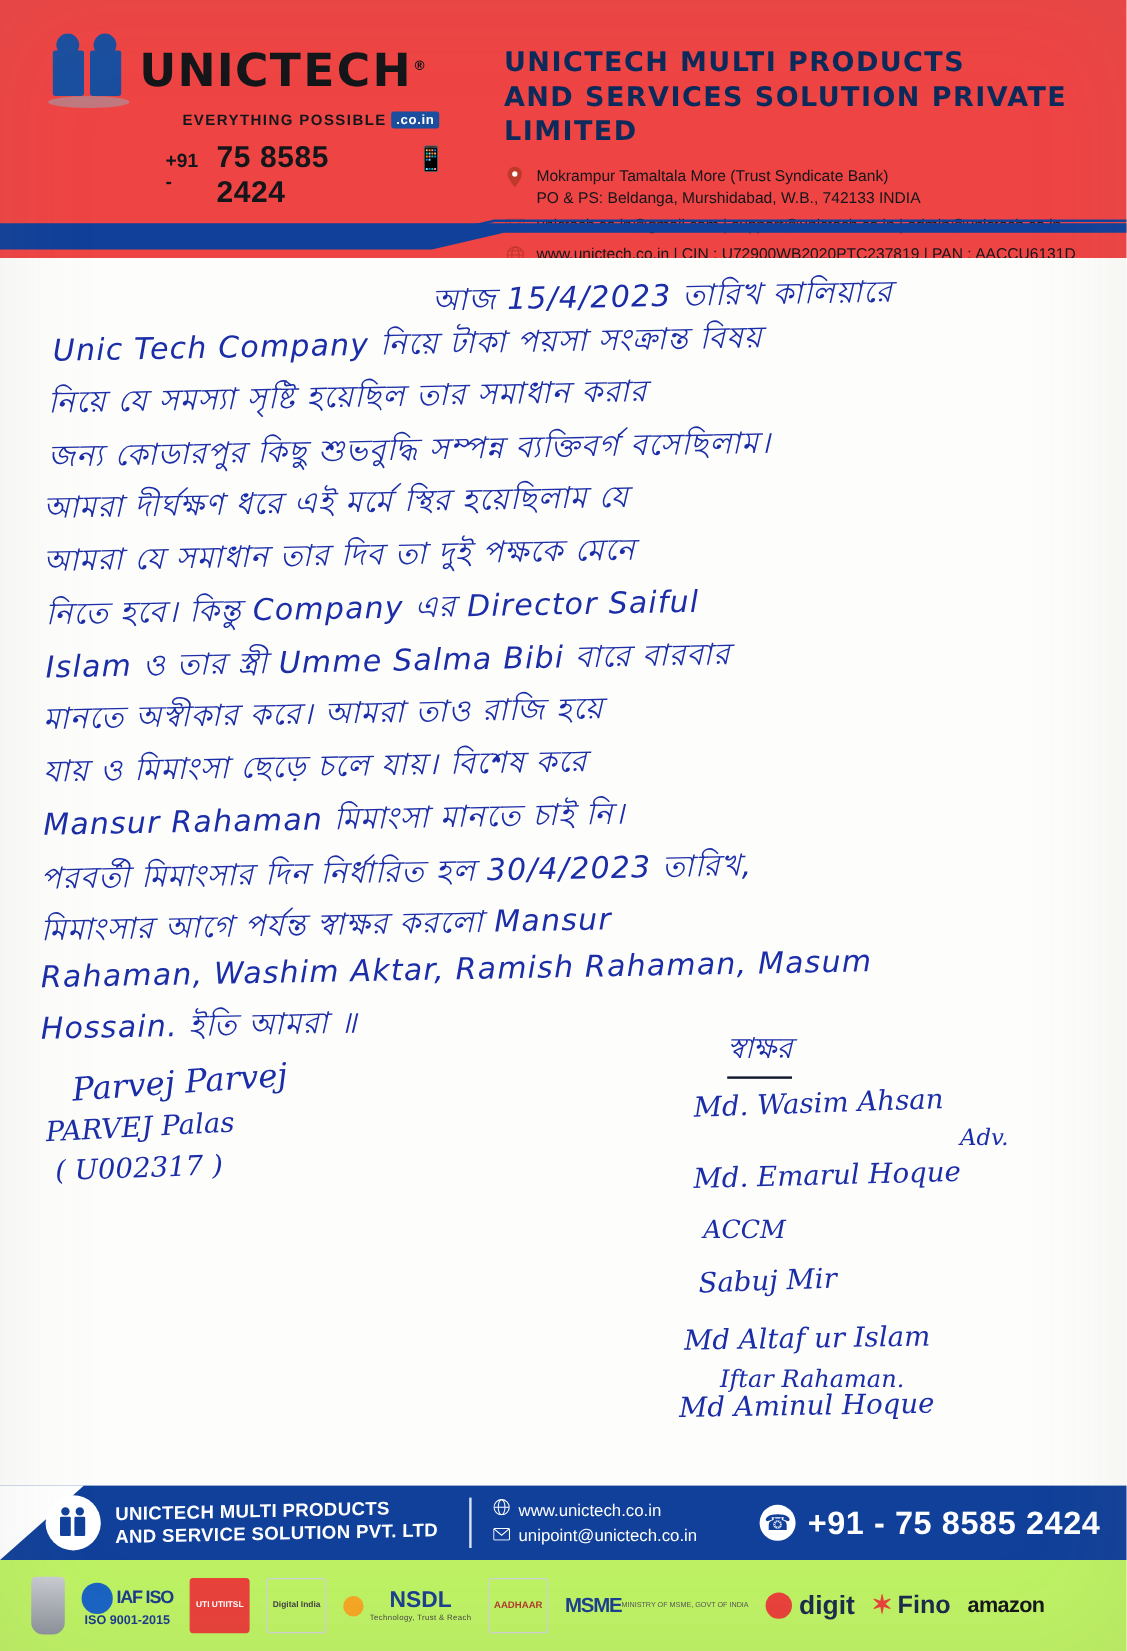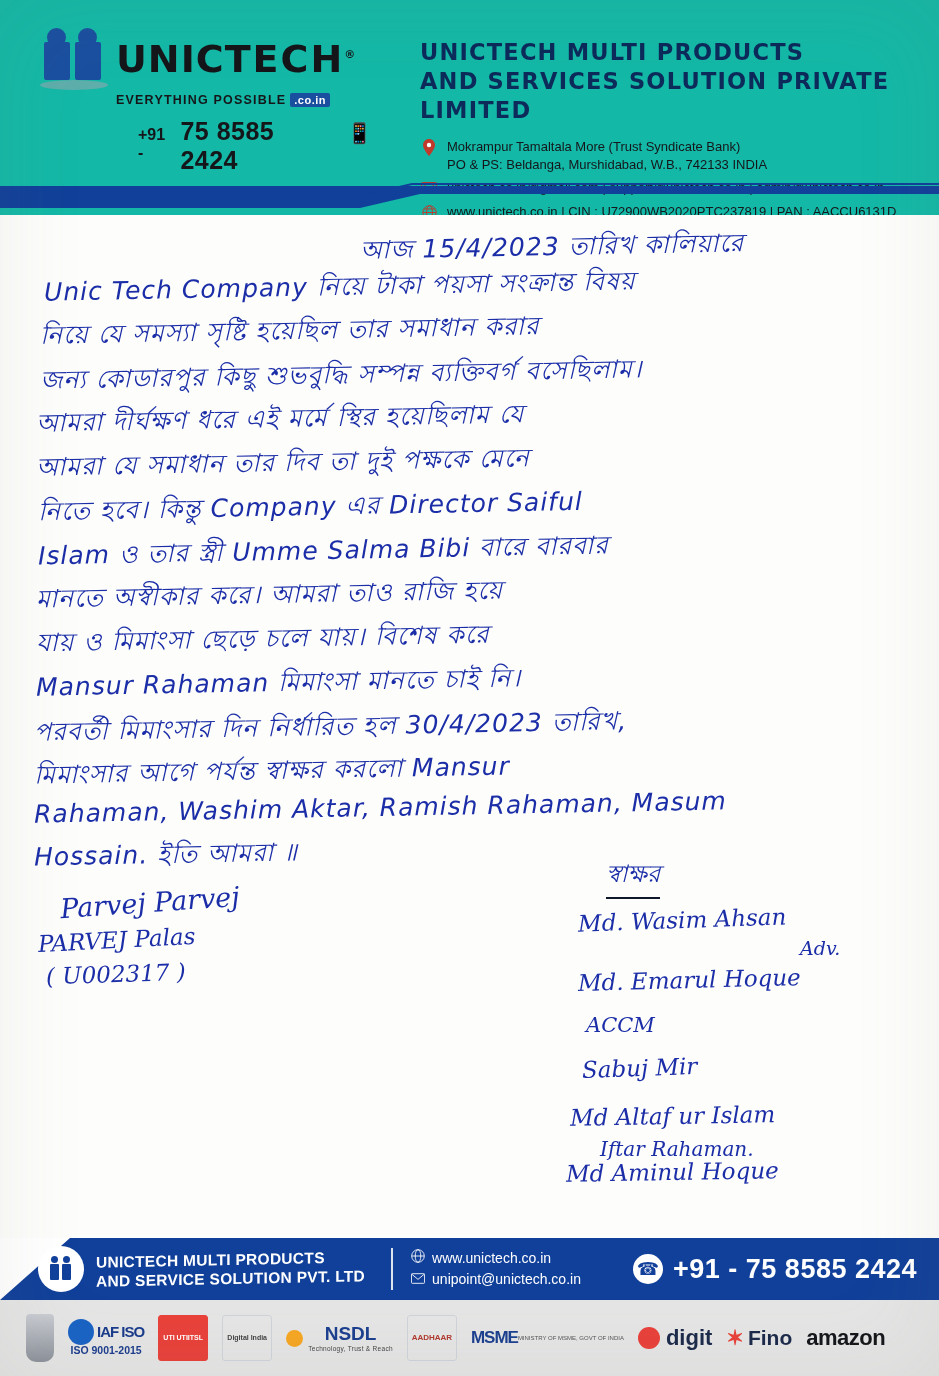--- a/index.html
+++ b/index.html
@@ -15,21 +15,21 @@
     width: 939px;
     height: 1376px;
     background: #fdfdfb;
     overflow: hidden;
   }
 
   
   .letterhead {
     position: relative;
     height: 215px;
-    background: #14b8a6;
+    background: #ef4444;
   }
   .logo-block {
     position: absolute;
     left: 42px;
     top: 28px;
     width: 330px;
   }
   .logo-row {
     display: flex;
     align-items: center;
@@ -65,21 +65,21 @@
     font-family: "DejaVu Sans", sans-serif;
   }
   .logo-word .tech { letter-spacing: 2px; }
   .reg-mark {
     font-size: 11px;
     vertical-align: super;
     font-weight: bold;
   }
   .logo-tag {
     margin-top: 3px;
-    margin-left: 74px;
+    margin-left: 110px;
     font-size: 12.5px;
     letter-spacing: 1.2px;
     color: #15161a;
     font-weight: bold;
     display: flex;
     align-items: center;
     gap: 4px;
   }
   .logo-tag .coin {
     background: #1a4fa0;
@@ -254,21 +254,21 @@
   }
   .f-phone {
     color: #ffffff;
     font-size: 27px;
     font-weight: bold;
     letter-spacing: .5px;
   }
 
   .badge-bar {
     height: 76px;
-    background: #e5e5e5;
+    background: #bef264;
     display: flex;
     align-items: center;
     gap: 14px;
     padding: 0 26px;
   }
   .badge {
     display: flex;
     align-items: center;
     justify-content: center;
     font-size: 11px;
@@ -316,21 +316,21 @@
   .b-nsdl .dot { width: 17px; height: 17px; border-radius: 50%; background: #f5a623; }
   .b-nsdl .sub { font-size: 6.5px; display: block; color: #444; font-weight: normal; letter-spacing: .3px; }
   .b-aadhaar { font-size: 8px; color: #b03a2e; text-align: center; line-height: 1.1; }
   .b-msme { font-size: 17px; font-weight: bold; color: #1b3f8f; letter-spacing: -1px; }
   .b-msme .sub { display: block; font-size: 6px; color: #555; letter-spacing: 0; font-weight: normal; }
   .b-digit { display: flex; align-items: center; gap: 6px; }
   .b-digit .dc { width: 22px; height: 22px; border-radius: 50%; background: #e8413a; }
   .b-digit .dt { font-size: 22px; font-weight: bold; color: #1b2a4a; }
   .b-fino { display: flex; align-items: center; gap: 4px; font-size: 21px; font-weight: bold; color: #1b2a4a; }
   .b-fino .star { color: #e8413a; font-size: 21px; }
-  .b-amazon { font-size: 22px; font-weight: bold; color: #15161a; letter-spacing: -.5px; }
+  .b-amazon { font-size: 18px; font-weight: bold; color: #15161a; letter-spacing: -.5px; }
 
   .paper-shadow {
     position: absolute;
     inset: 0;
     pointer-events: none;
     box-shadow: inset 0 0 90px rgba(120,120,110,.10);
   }
 </style>
 </head>
 <body>

